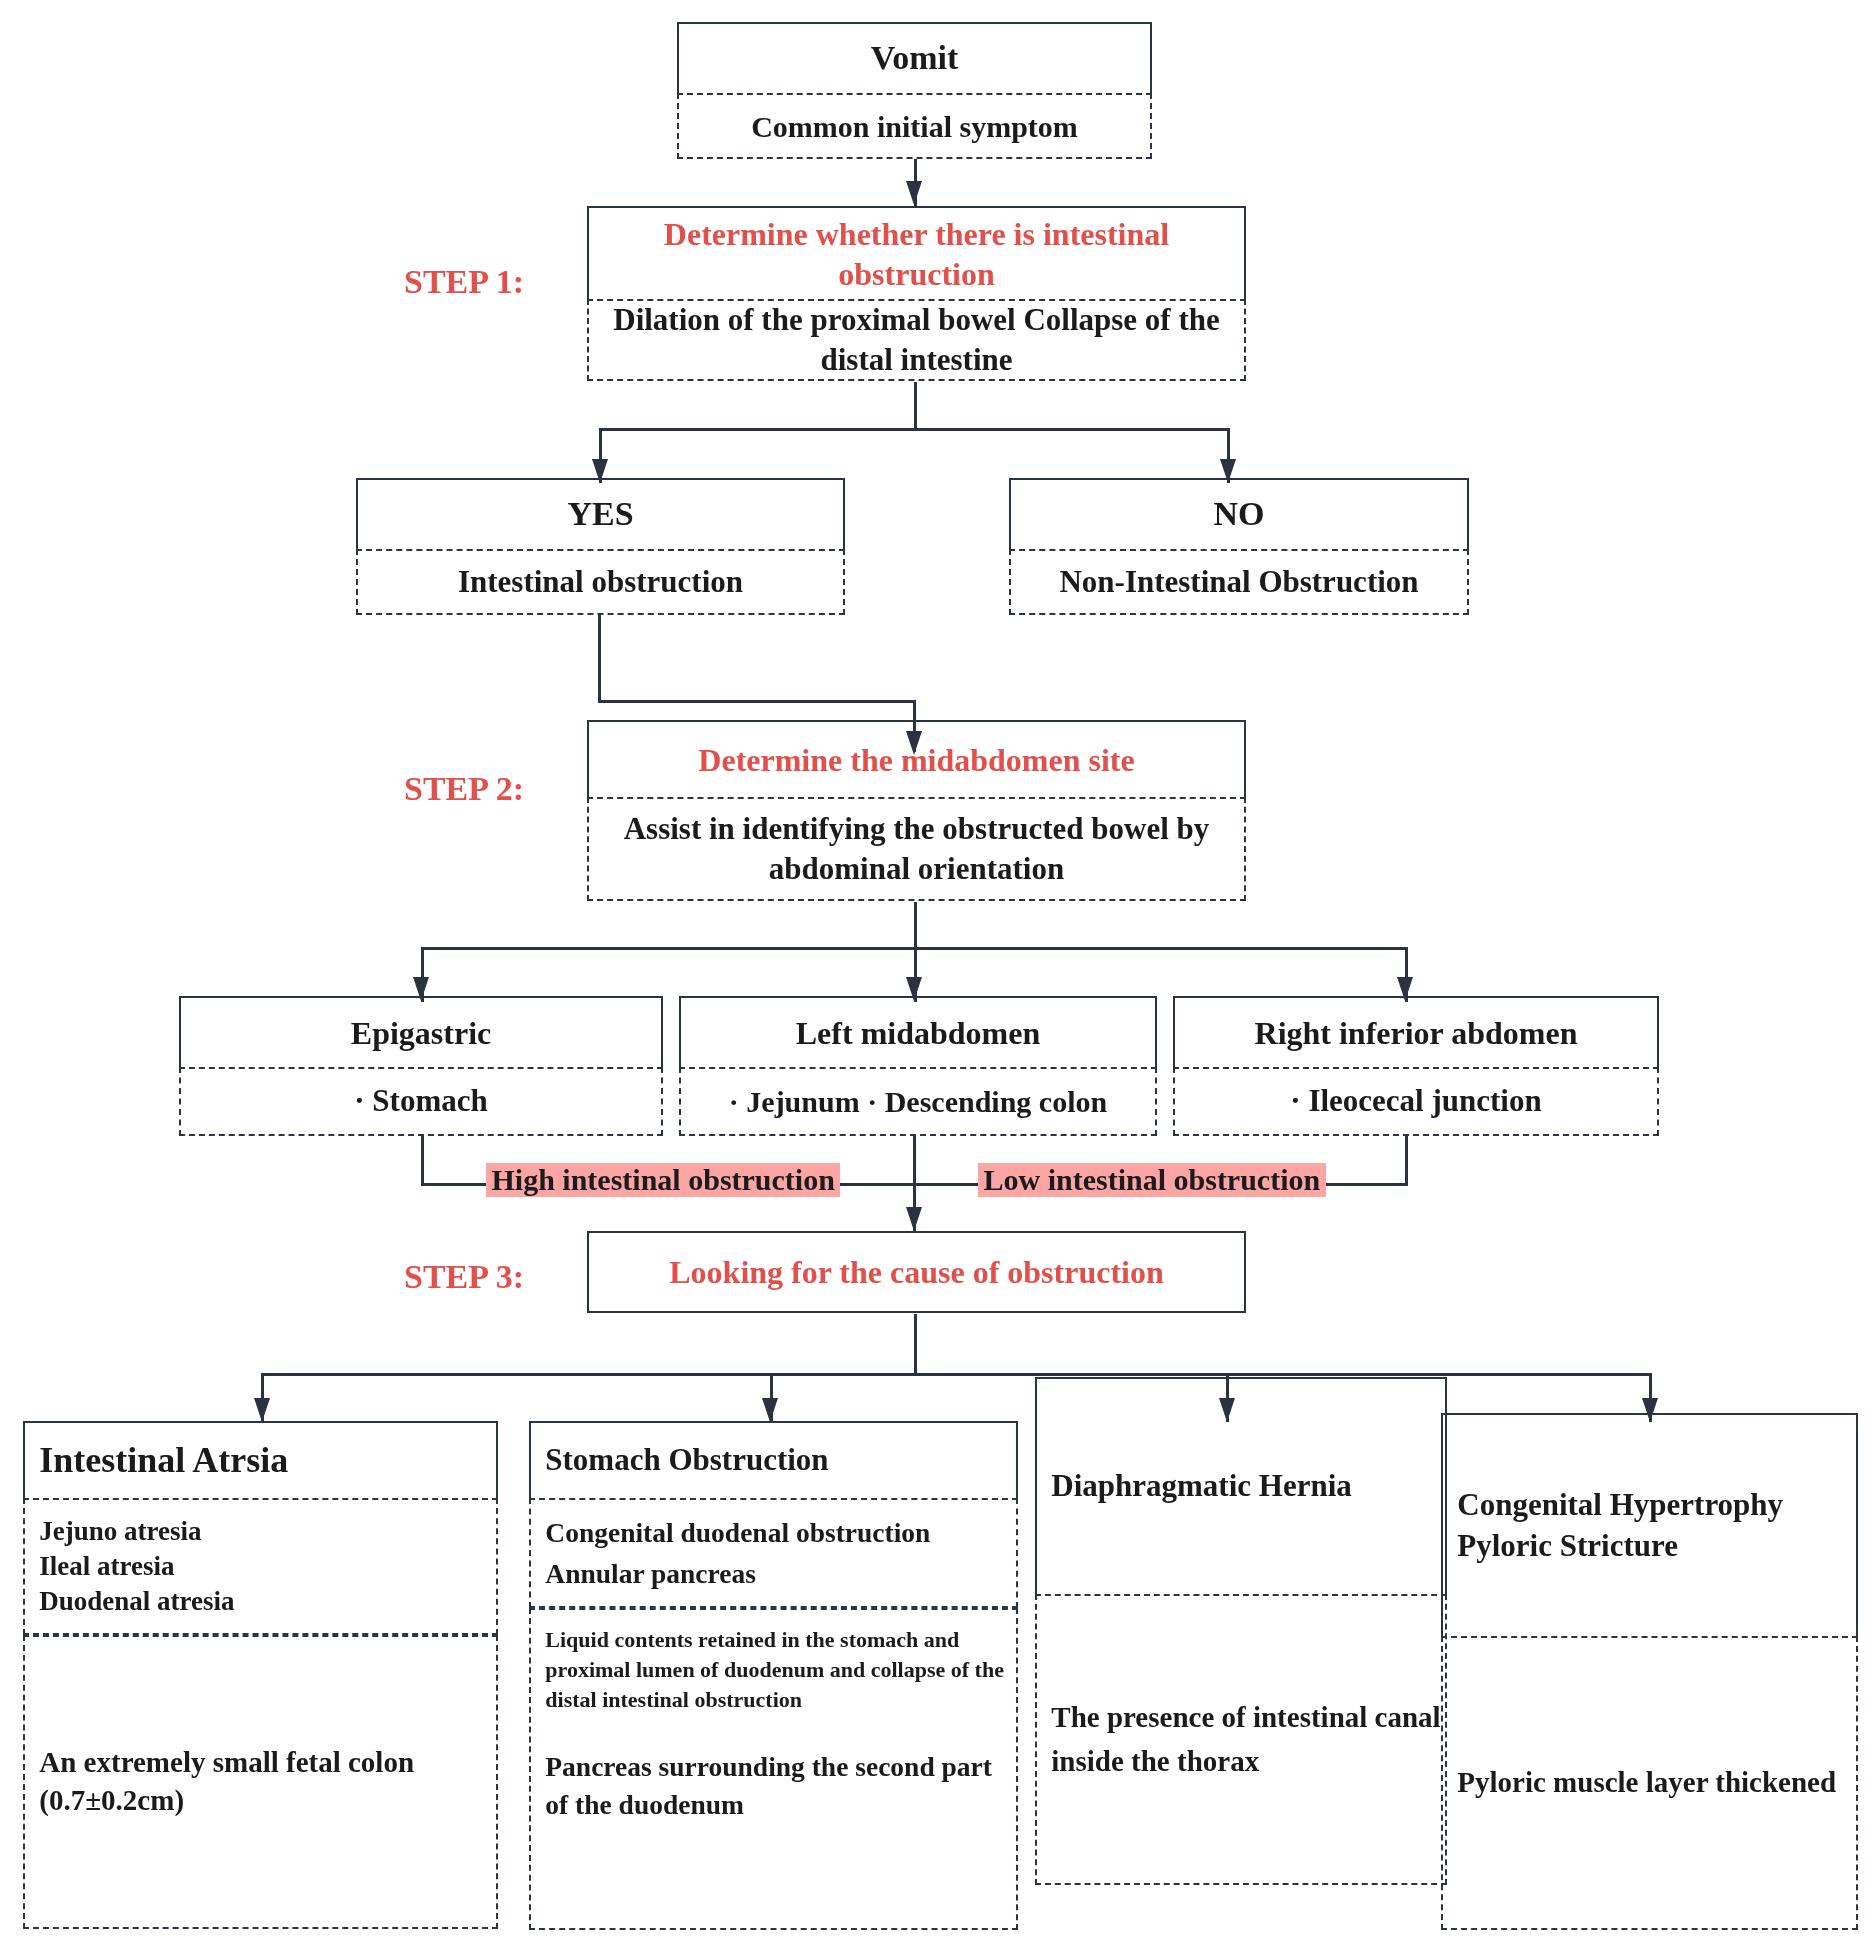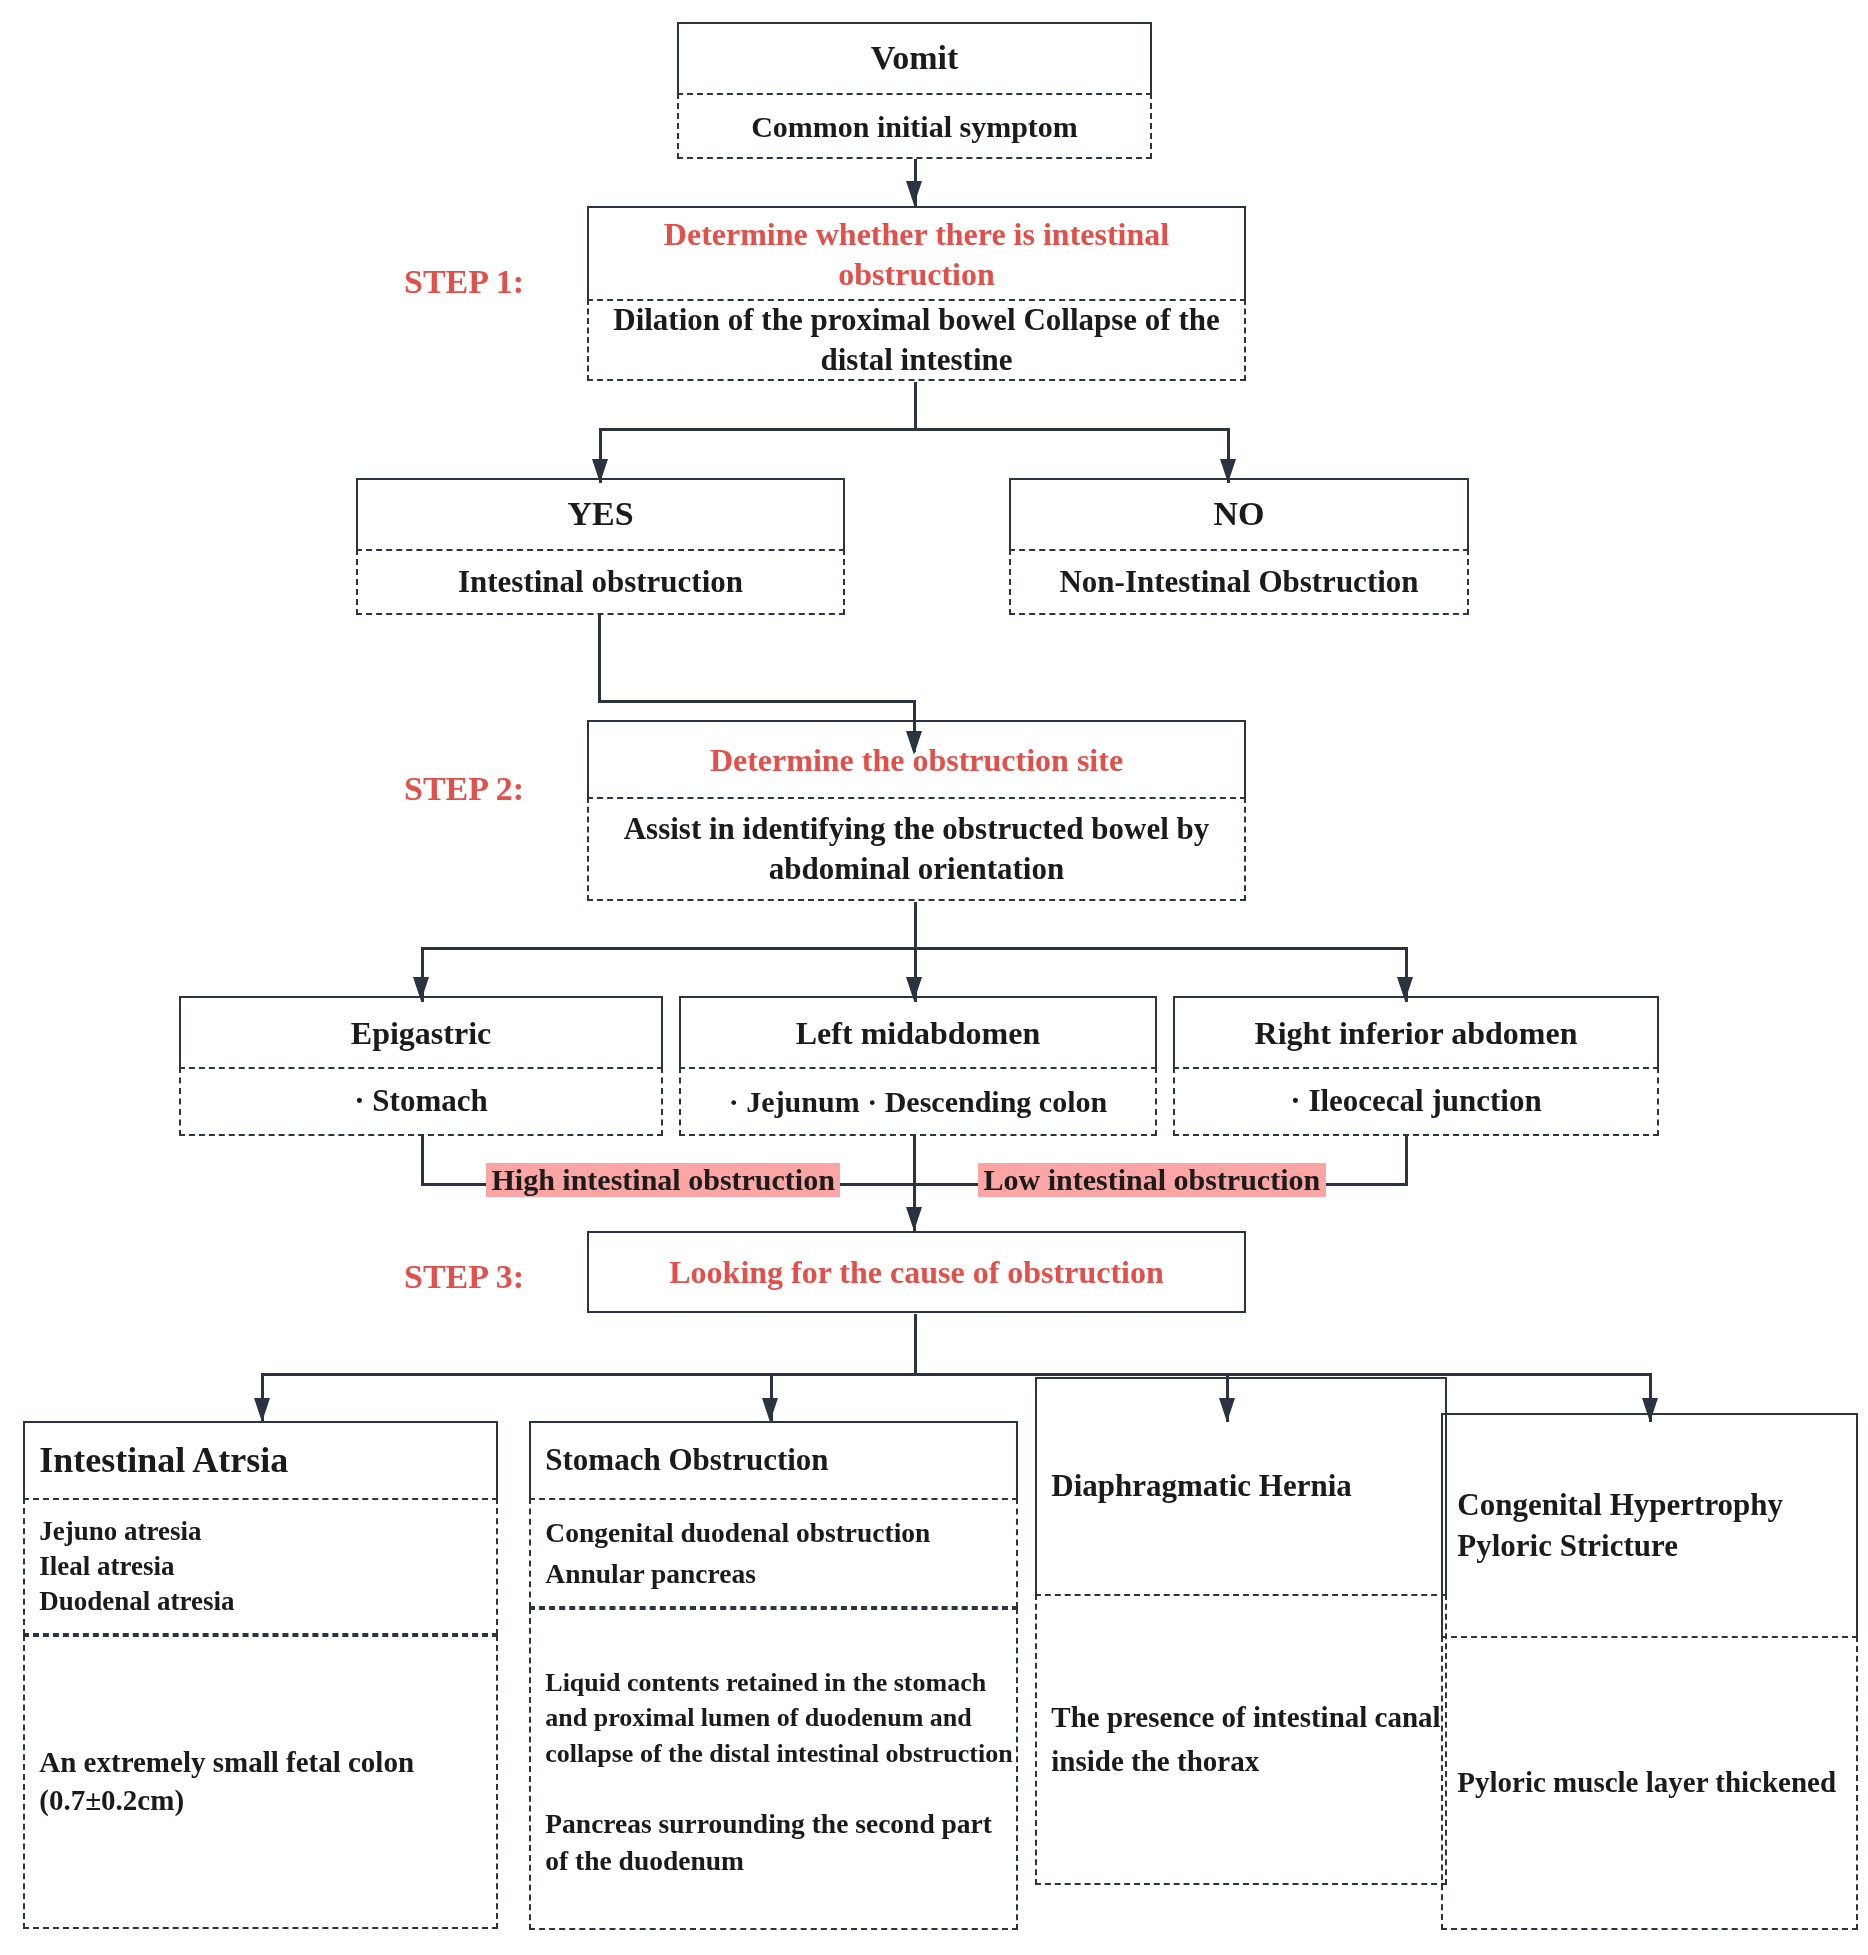--- a/index.html
+++ b/index.html
@@ -109,21 +109,21 @@
 
   <div class="ln vln" style="left:598px;top:615px;height:88px;"></div>
   <div class="ln hln" style="left:598px;top:700px;width:318px;"></div>
   <div class="ln vln" style="left:913px;top:700px;height:52px;"></div>
   <div class="arrow" style="left:906px;top:731px;"></div>
 
   <div class="steplabel" style="left:404px;top:770px;font-size:34px;">STEP 2:</div>
 
   <div class="node" style="left:587px;top:720px;width:659px;height:181px;">
     <div class="seg solid pad" style="height:77px;">
-      <span class="title-txt red" style="font-size:32px;">Determine the obstruction site</span>
+      <span class="title-txt red" style="font-size:32px;">Determine the midabdomen site</span>
     </div>
     <div class="seg dashed pad" style="height:104px;">
       <span class="sub-txt" style="font-size:31px;">Assist in identifying the obstructed bowel by abdominal orientation</span>
     </div>
   </div>
 
   <div class="ln vln" style="left:914px;top:902px;height:47px;"></div>
   <div class="ln hln" style="left:421px;top:947px;width:987px;"></div>
   <div class="ln vln" style="left:421px;top:947px;height:55px;"></div>
   <div class="ln vln" style="left:914px;top:947px;height:55px;"></div>
@@ -203,21 +203,21 @@
 
   <div class="node" style="left:529px;top:1421px;width:489px;height:508px;">
     <div class="seg left solid padleft" style="height:77px;">
       <span class="title-txt" style="font-size:31px;">Stomach Obstruction</span>
     </div>
     <div class="seg left dashed padleft" style="height:110px;">
       <span class="sub-txt" style="font-size:27.5px;white-space:pre-line;line-height:1.5;">Congenital duodenal obstruction
 Annular pancreas</span>
     </div>
     <div class="seg left dashed padleft" style="height:322px;flex-direction:column;align-items:flex-start;justify-content:flex-start;padding-top:15.4px;">
-      <span class="sub-txt" style="font-size:26px;line-height:1.35;margin-top:40px;">Liquid contents retained in the stomach and proximal lumen of duodenum and collapse of the distal intestinal obstruction</span>
+      <span class="sub-txt" style="font-size:22px;line-height:1.35;">Liquid contents retained in the stomach and proximal lumen of duodenum and collapse of the distal intestinal obstruction</span>
       <span class="sub-txt" style="font-size:27.5px;line-height:1.35;margin-top:34px;">Pancreas surrounding the second part of the duodenum</span>
     </div>
   </div>
 
   <div class="node" style="left:1035px;top:1377px;width:412px;height:508px;">
     <div class="seg left solid padleft" style="height:217px;">
       <span class="title-txt" style="font-size:31px;">Diaphragmatic Hernia</span>
     </div>
     <div class="seg left dashed padleft" style="height:291px;">
       <span class="sub-txt" style="font-size:29px;line-height:1.5;">The presence of intestinal canal inside the thorax</span>

